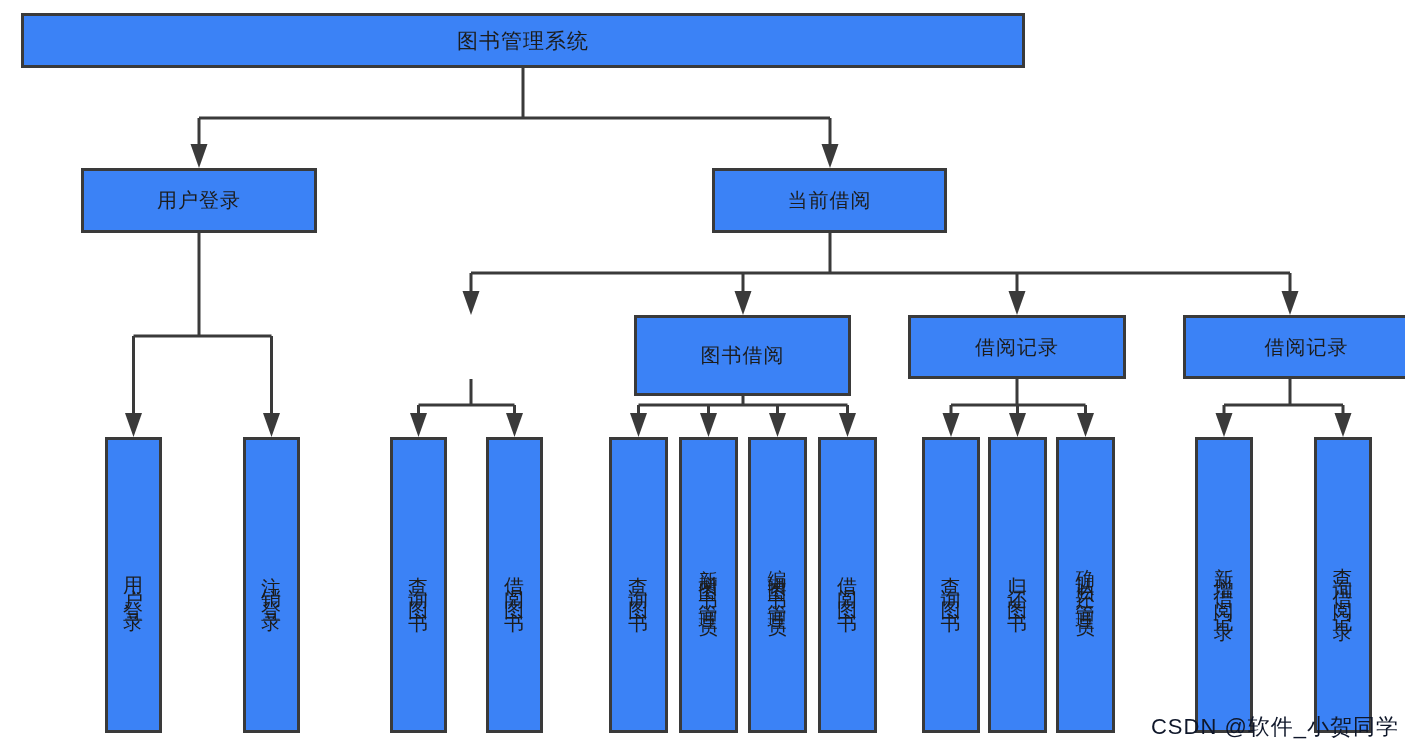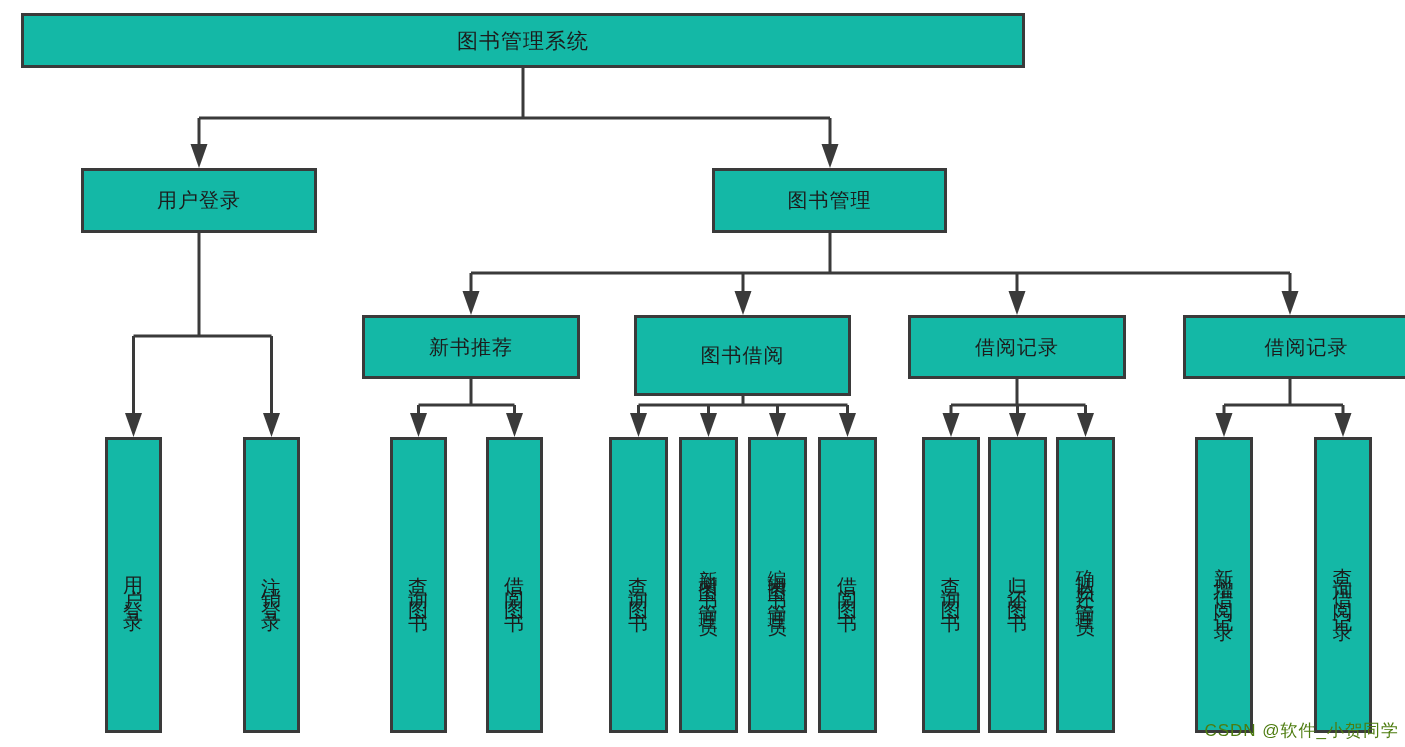--- a/index.html
+++ b/index.html
@@ -15,21 +15,21 @@
   svg.connectors {
     position: absolute;
     left: 0; top: 0;
     width: 1405px; height: 747px;
     pointer-events: none;
   }
   .box {
     position: absolute;
     box-sizing: border-box;
     border: 3px solid #3a3a3a;
-    background: #14b8a6;
+    background: #3b82f6;
     display: flex;
     align-items: center;
     justify-content: center;
   }
   .hbox span {
     font-size: 20px;
     letter-spacing: 1px;
     white-space: nowrap;
   }
   .root span { font-size: 21px; }
@@ -44,22 +44,22 @@
   }
   .leaf.mid span.vtext { letter-spacing: 11px; }
   .leaf.dense span.vtext {
     font-size: 19px;
     letter-spacing: 7px;
   }
   .watermark {
     position: absolute;
     right: 6px;
     bottom: 5px;
-    font-size: 17px;
-    color: #4d7c0f;
+    font-size: 22px;
+    color: #0f172a;
     letter-spacing: 1px;
     white-space: nowrap;
   }
 </style>
 </head>
 <body>
 
 <div class="canvas">
 
   <svg class="connectors" viewBox="0 0 1405 747" xmlns="http://www.w3.org/2000/svg">
@@ -103,26 +103,23 @@
   </svg>
 
   <div class="box hbox root" style="left:21px; top:13px; width:1004px; height:55px;">
     <span>图书管理系统</span>
   </div>
 
   <div class="box hbox" style="left:81px; top:168px; width:236px; height:65px;">
     <span>用户登录</span>
   </div>
   <div class="box hbox" style="left:712px; top:168px; width:235px; height:65px;">
-    <span>图书管理</span>
+    <span>当前借阅</span>
   </div>
 
-  <div class="box hbox" style="left:362px; top:315px; width:218px; height:64px;">
-    <span>新书推荐</span>
-  </div>
   <div class="box hbox" style="left:634px; top:315px; width:217px; height:81px;">
     <span>图书借阅</span>
   </div>
   <div class="box hbox" style="left:908px; top:315px; width:218px; height:64px;">
     <span>借阅记录</span>
   </div>
   <div class="box hbox" style="left:1183px; top:315px; width:247px; height:64px;">
     <span>借阅记录</span>
   </div>
 

